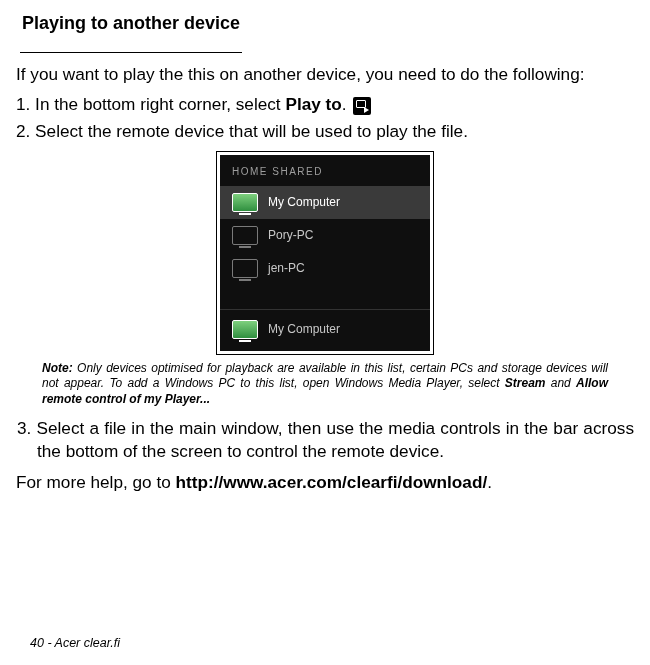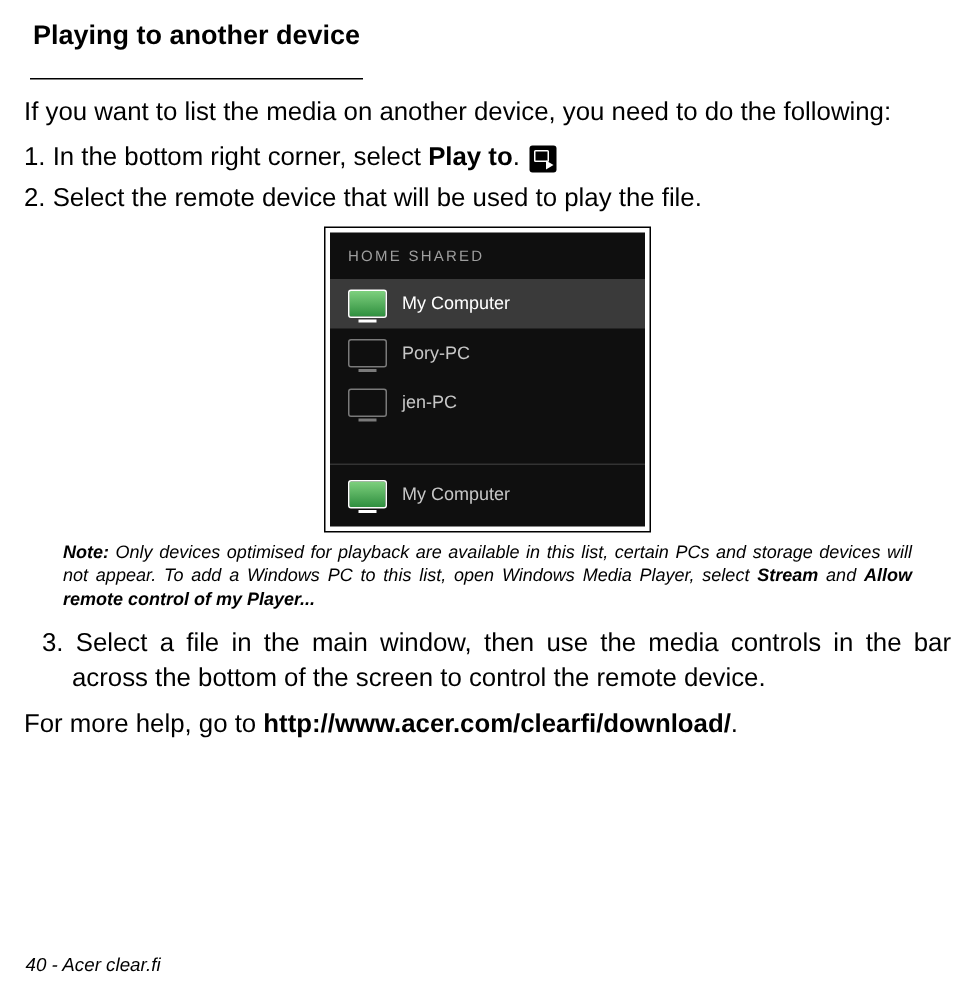--- a/index.html
+++ b/index.html
@@ -123,42 +123,42 @@
 
   .note {
     font-style: italic;
     text-align: justify;
     margin: 4px 26px 10px 26px;
     font-size: 12px;
     line-height: 1.28;
   }
   .note b, .step b, .helper b { font-weight: bold; text-align: center; }
   .step3 {
-    margin: 2px 0 8px 12px;
+    margin: 2px 0 8px 1px;
     padding-left: 20px;
     text-indent: -20px;
     text-align: justify;
   }
   .helper { margin: 4px 0; }
   .footer {
     position: absolute;
-    left: 17px;
+    left: 30px;
     bottom: 14px;
     font-size: 12.5px;
     font-style: italic;
   }
 </style>
 </head>
 <body>
 
 
 
 <div class="section-title">Playing to another device</div>
 
-<p class="para-justify">If you want to list the media on another device, you need to do the following:</p>
+<p class="para-justify">If you want to play the this on another device, you need to do the following:</p>
 
 <p class="step">
   <span>1. In the bottom right corner, select </span><b>Play to</b><span>. </span><span class="icon-playto"></span>
 </p>
 
 <p class="step">2. Select the remote device that will be used to play the file.</p>
 
 <div class="fig-wrap">
   <div class="panel">
     <div class="panel-inner">

